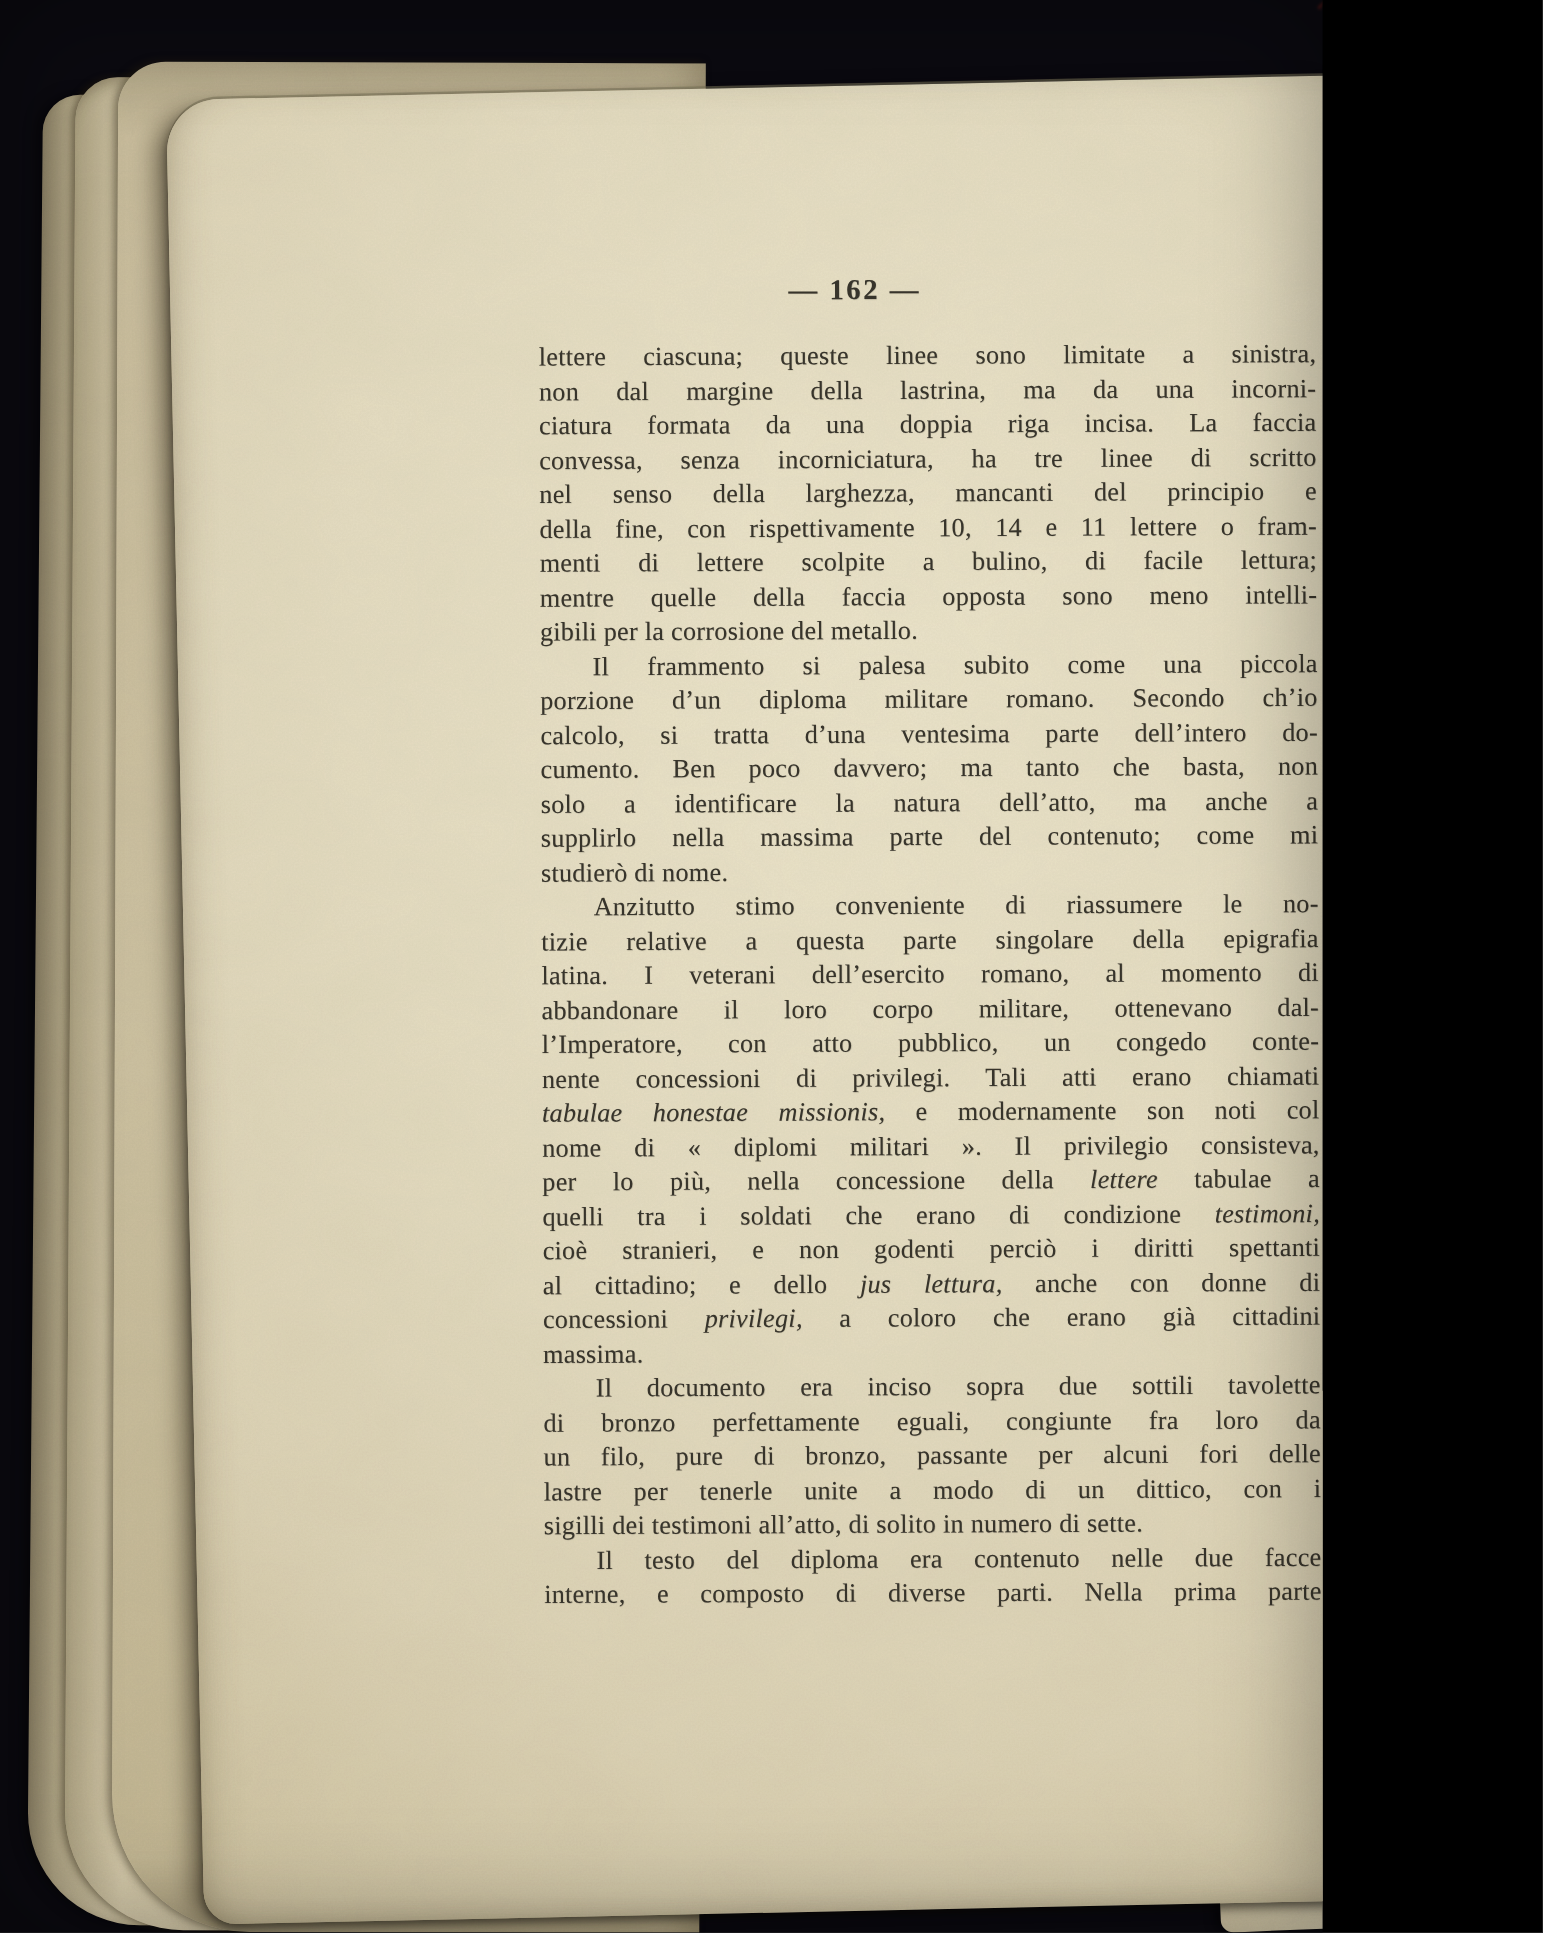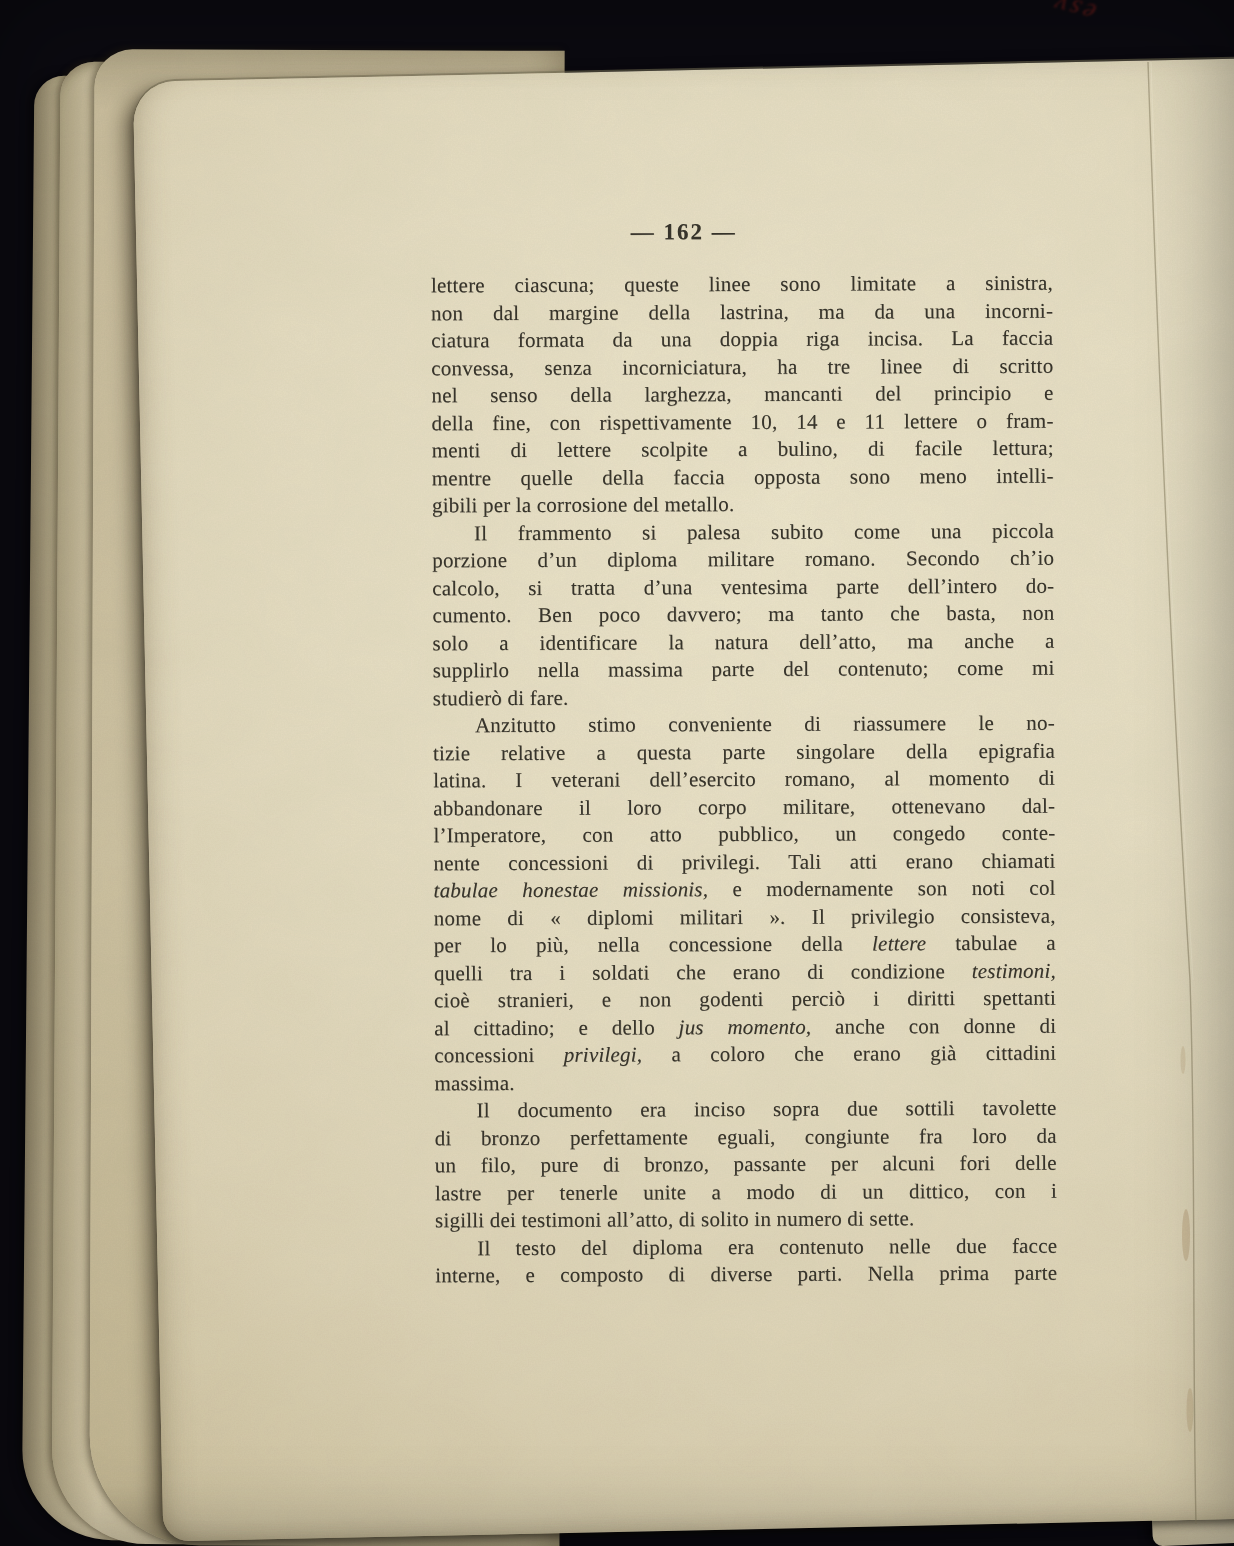--- a/index.html
+++ b/index.html
@@ -1,18 +1,18 @@
 <!DOCTYPE html>
 <html><head>
 <meta charset="utf-8">
 <style>
   html,body{margin:0;padding:0;background:#000;}
   #photo{
     position:relative;
-    width:1234px;height:1546px;
+    width:1058px;height:1546px;
     background:#0b0a10;
     overflow:hidden;
     font-family:"Liberation Serif","DejaVu Serif",serif;
   }
   
   .stack{position:absolute;pointer-events:none;}
   .stack.l1{
     left:28px;top:76px;bottom:6px;width:118px;
     background:linear-gradient(90deg,#8f8468 0%,#b3a888 18%,#cfc4a4 55%,#c6ba98 100%);
     border-radius:30px 0 0 90px;
@@ -130,33 +130,33 @@
         <div class="line"><span>della fine, con rispettivamente 10, 14 e 11 lettere o fram-</span></div>
         <div class="line"><span>menti di lettere scolpite a bulino, di facile lettura;</span></div>
         <div class="line"><span>mentre quelle della faccia opposta sono meno intelli-</span></div>
         <div class="line end"><span>gibili per la corrosione del metallo.</span></div>
         <div class="line indent"><span>Il frammento si palesa subito come una piccola</span></div>
         <div class="line"><span>porzione d’un diploma militare romano. Secondo ch’io</span></div>
         <div class="line"><span>calcolo, si tratta d’una ventesima parte dell’intero do-</span></div>
         <div class="line"><span>cumento. Ben poco davvero; ma tanto che basta, non</span></div>
         <div class="line"><span>solo a identificare la natura dell’atto, ma anche a</span></div>
         <div class="line"><span>supplirlo nella massima parte del contenuto; come mi</span></div>
-        <div class="line end"><span>studierò di fare.</span></div>
+        <div class="line end"><span>studierò di nome.</span></div>
         <div class="line indent"><span>Anzitutto stimo conveniente di riassumere le no-</span></div>
         <div class="line"><span>tizie relative a questa parte singolare della epigrafia</span></div>
         <div class="line"><span>latina. I veterani dell’esercito romano, al momento di</span></div>
         <div class="line"><span>abbandonare il loro corpo militare, ottenevano dal-</span></div>
         <div class="line"><span>l’Imperatore, con atto pubblico, un congedo conte-</span></div>
         <div class="line"><span>nente concessioni di privilegi. Tali atti erano chiamati</span></div>
         <div class="line"><span class="it">tabulae honestae missionis,</span><span> e modernamente son noti col</span></div>
         <div class="line"><span>nome di « diplomi militari ». Il privilegio consisteva,</span></div>
         <div class="line"><span>per lo più, nella concessione della </span><span class="it">lettere</span><span> tabulae a</span></div>
         <div class="line"><span>quelli tra i soldati che erano di condizione </span><span class="it">testimoni,</span></div>
         <div class="line"><span>cioè stranieri, e non godenti perciò i diritti spettanti</span></div>
-        <div class="line"><span>al cittadino; e dello </span><span class="it">jus momento,</span><span> anche con donne di</span></div>
+        <div class="line"><span>al cittadino; e dello </span><span class="it">jus lettura,</span><span> anche con donne di</span></div>
         <div class="line"><span>concessioni </span><span class="it">privilegi,</span><span> a coloro che erano già cittadini</span></div>
         <div class="line end"><span>massima.</span></div>
         <div class="line indent"><span>Il documento era inciso sopra due sottili tavolette</span></div>
         <div class="line"><span>di bronzo perfettamente eguali, congiunte fra loro da</span></div>
         <div class="line"><span>un filo, pure di bronzo, passante per alcuni fori delle</span></div>
         <div class="line"><span>lastre per tenerle unite a modo di un dittico, con i</span></div>
         <div class="line end"><span>sigilli dei testimoni all’atto, di solito in numero di sette.</span></div>
         <div class="line indent"><span>Il testo del diploma era contenuto nelle due facce</span></div>
         <div class="line"><span>interne, e composto di diverse parti. Nella prima parte</span></div>
       </div>

